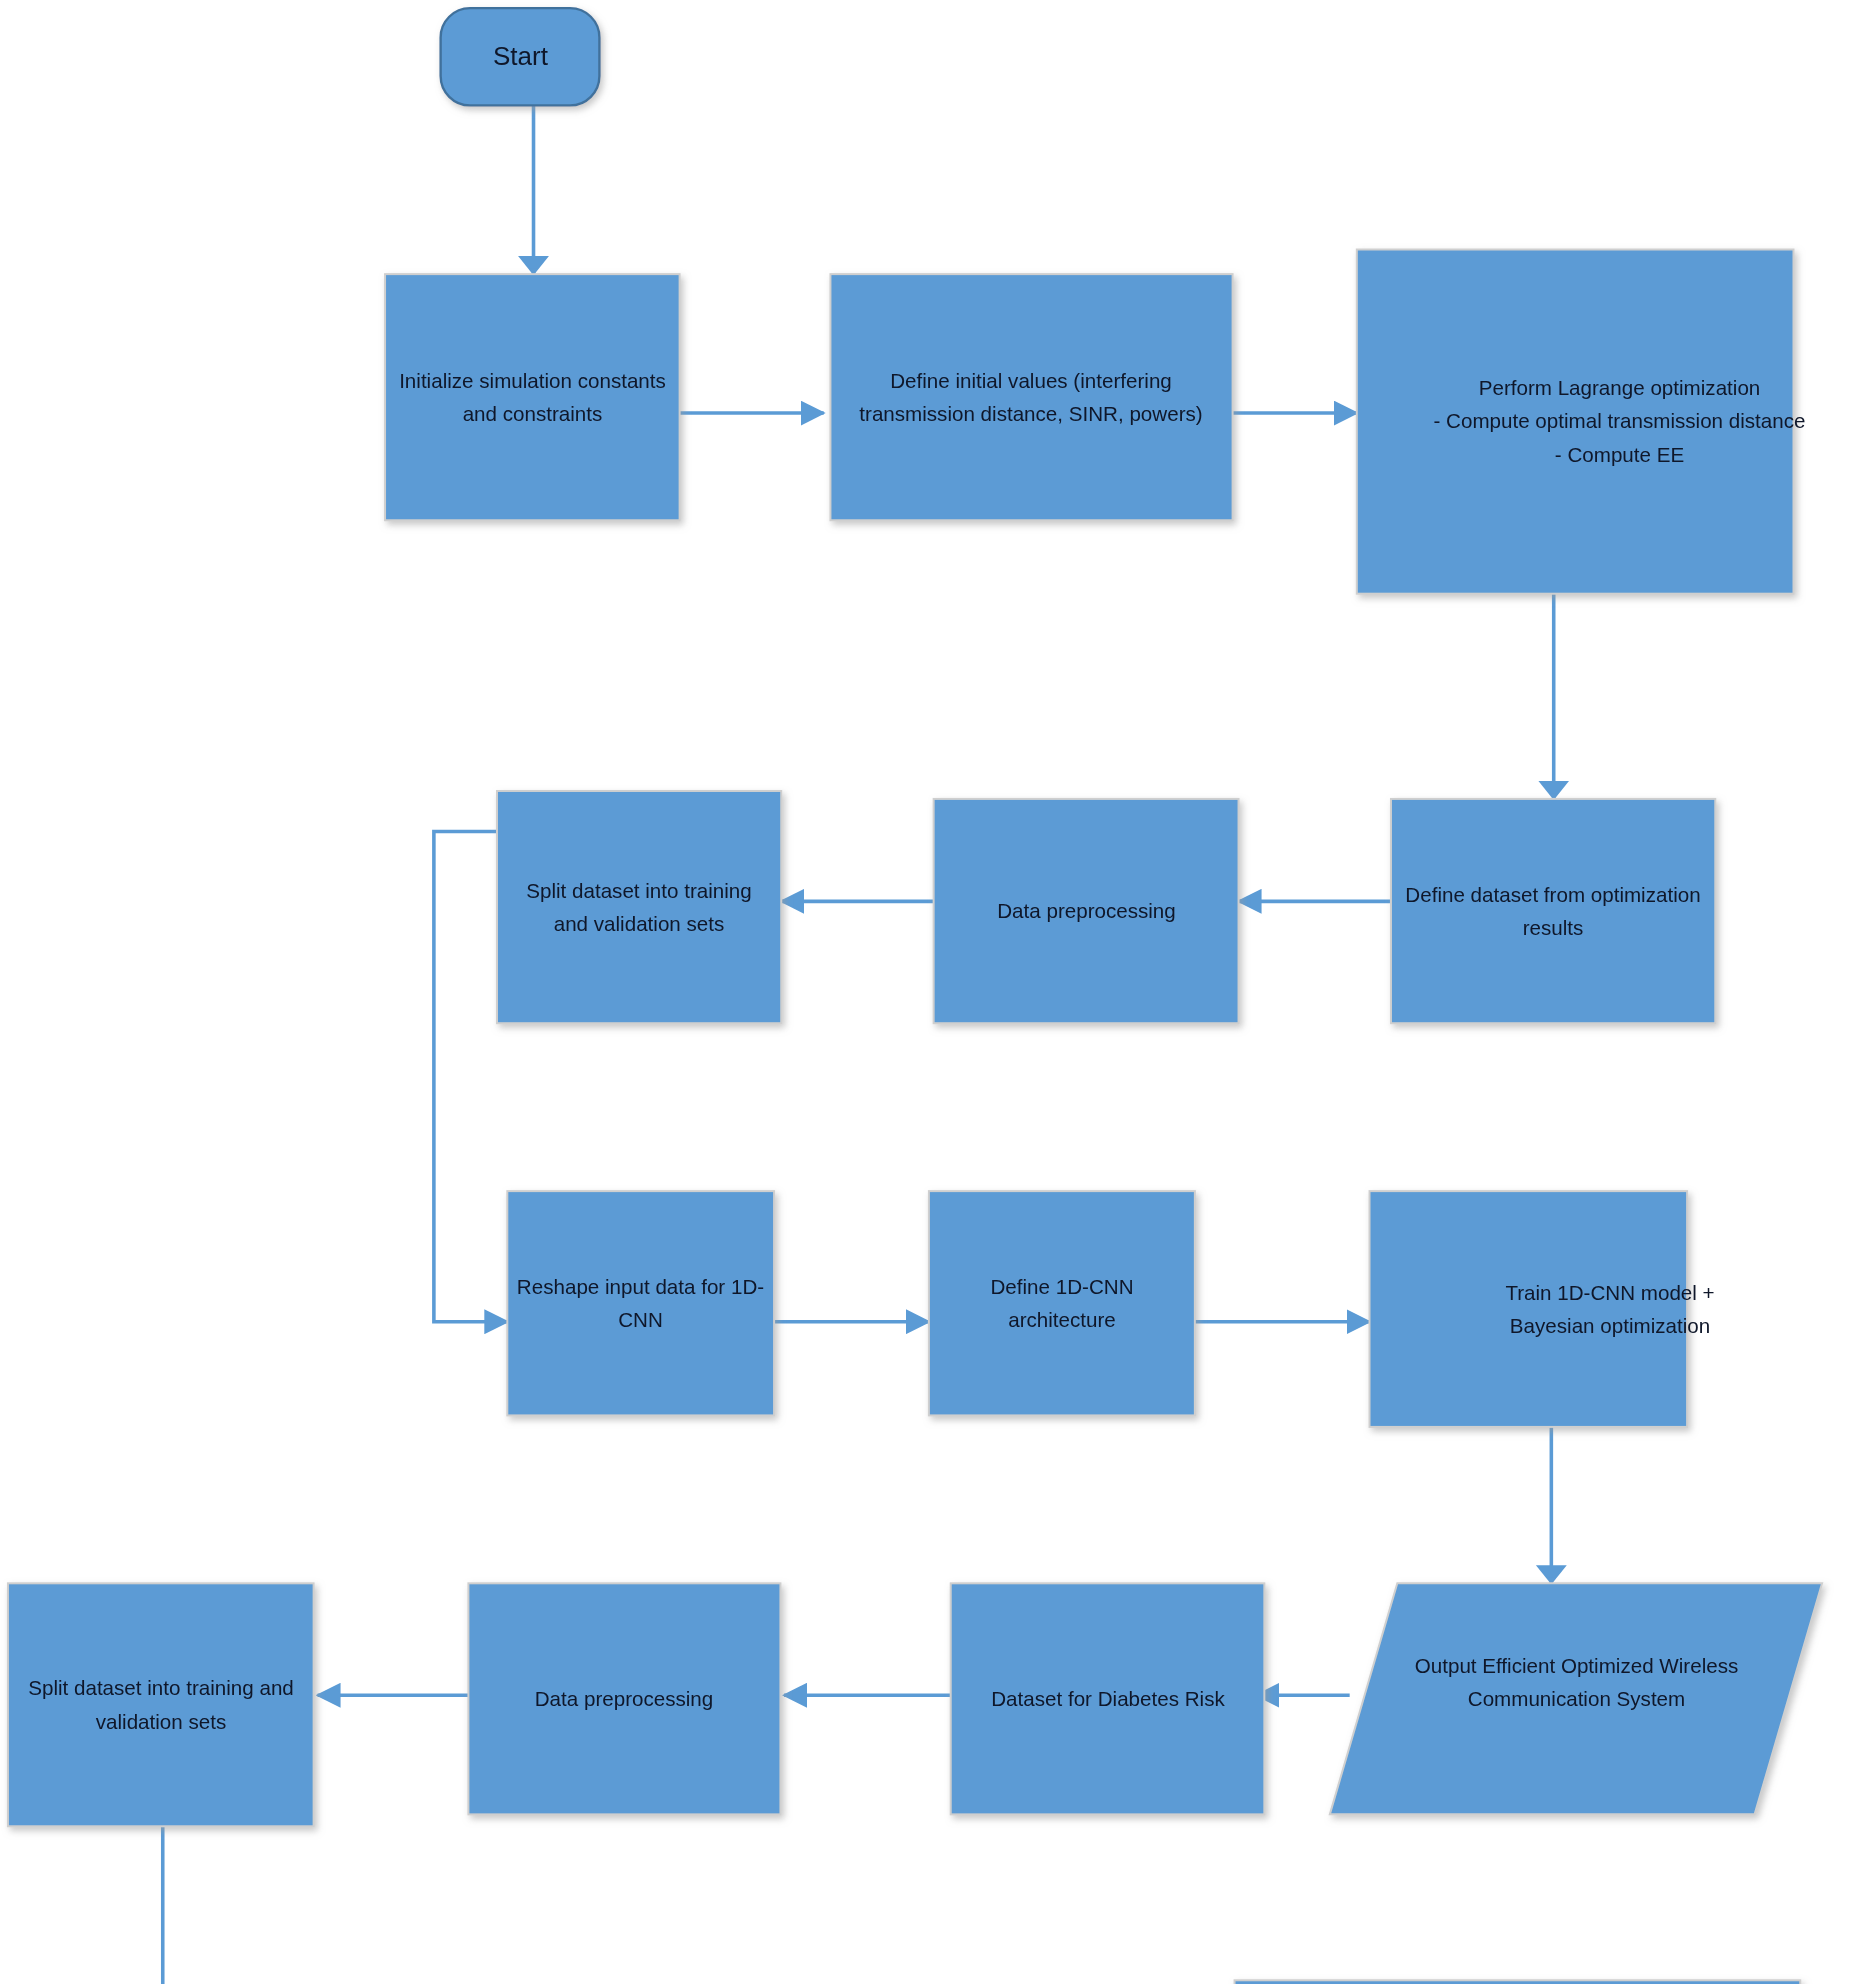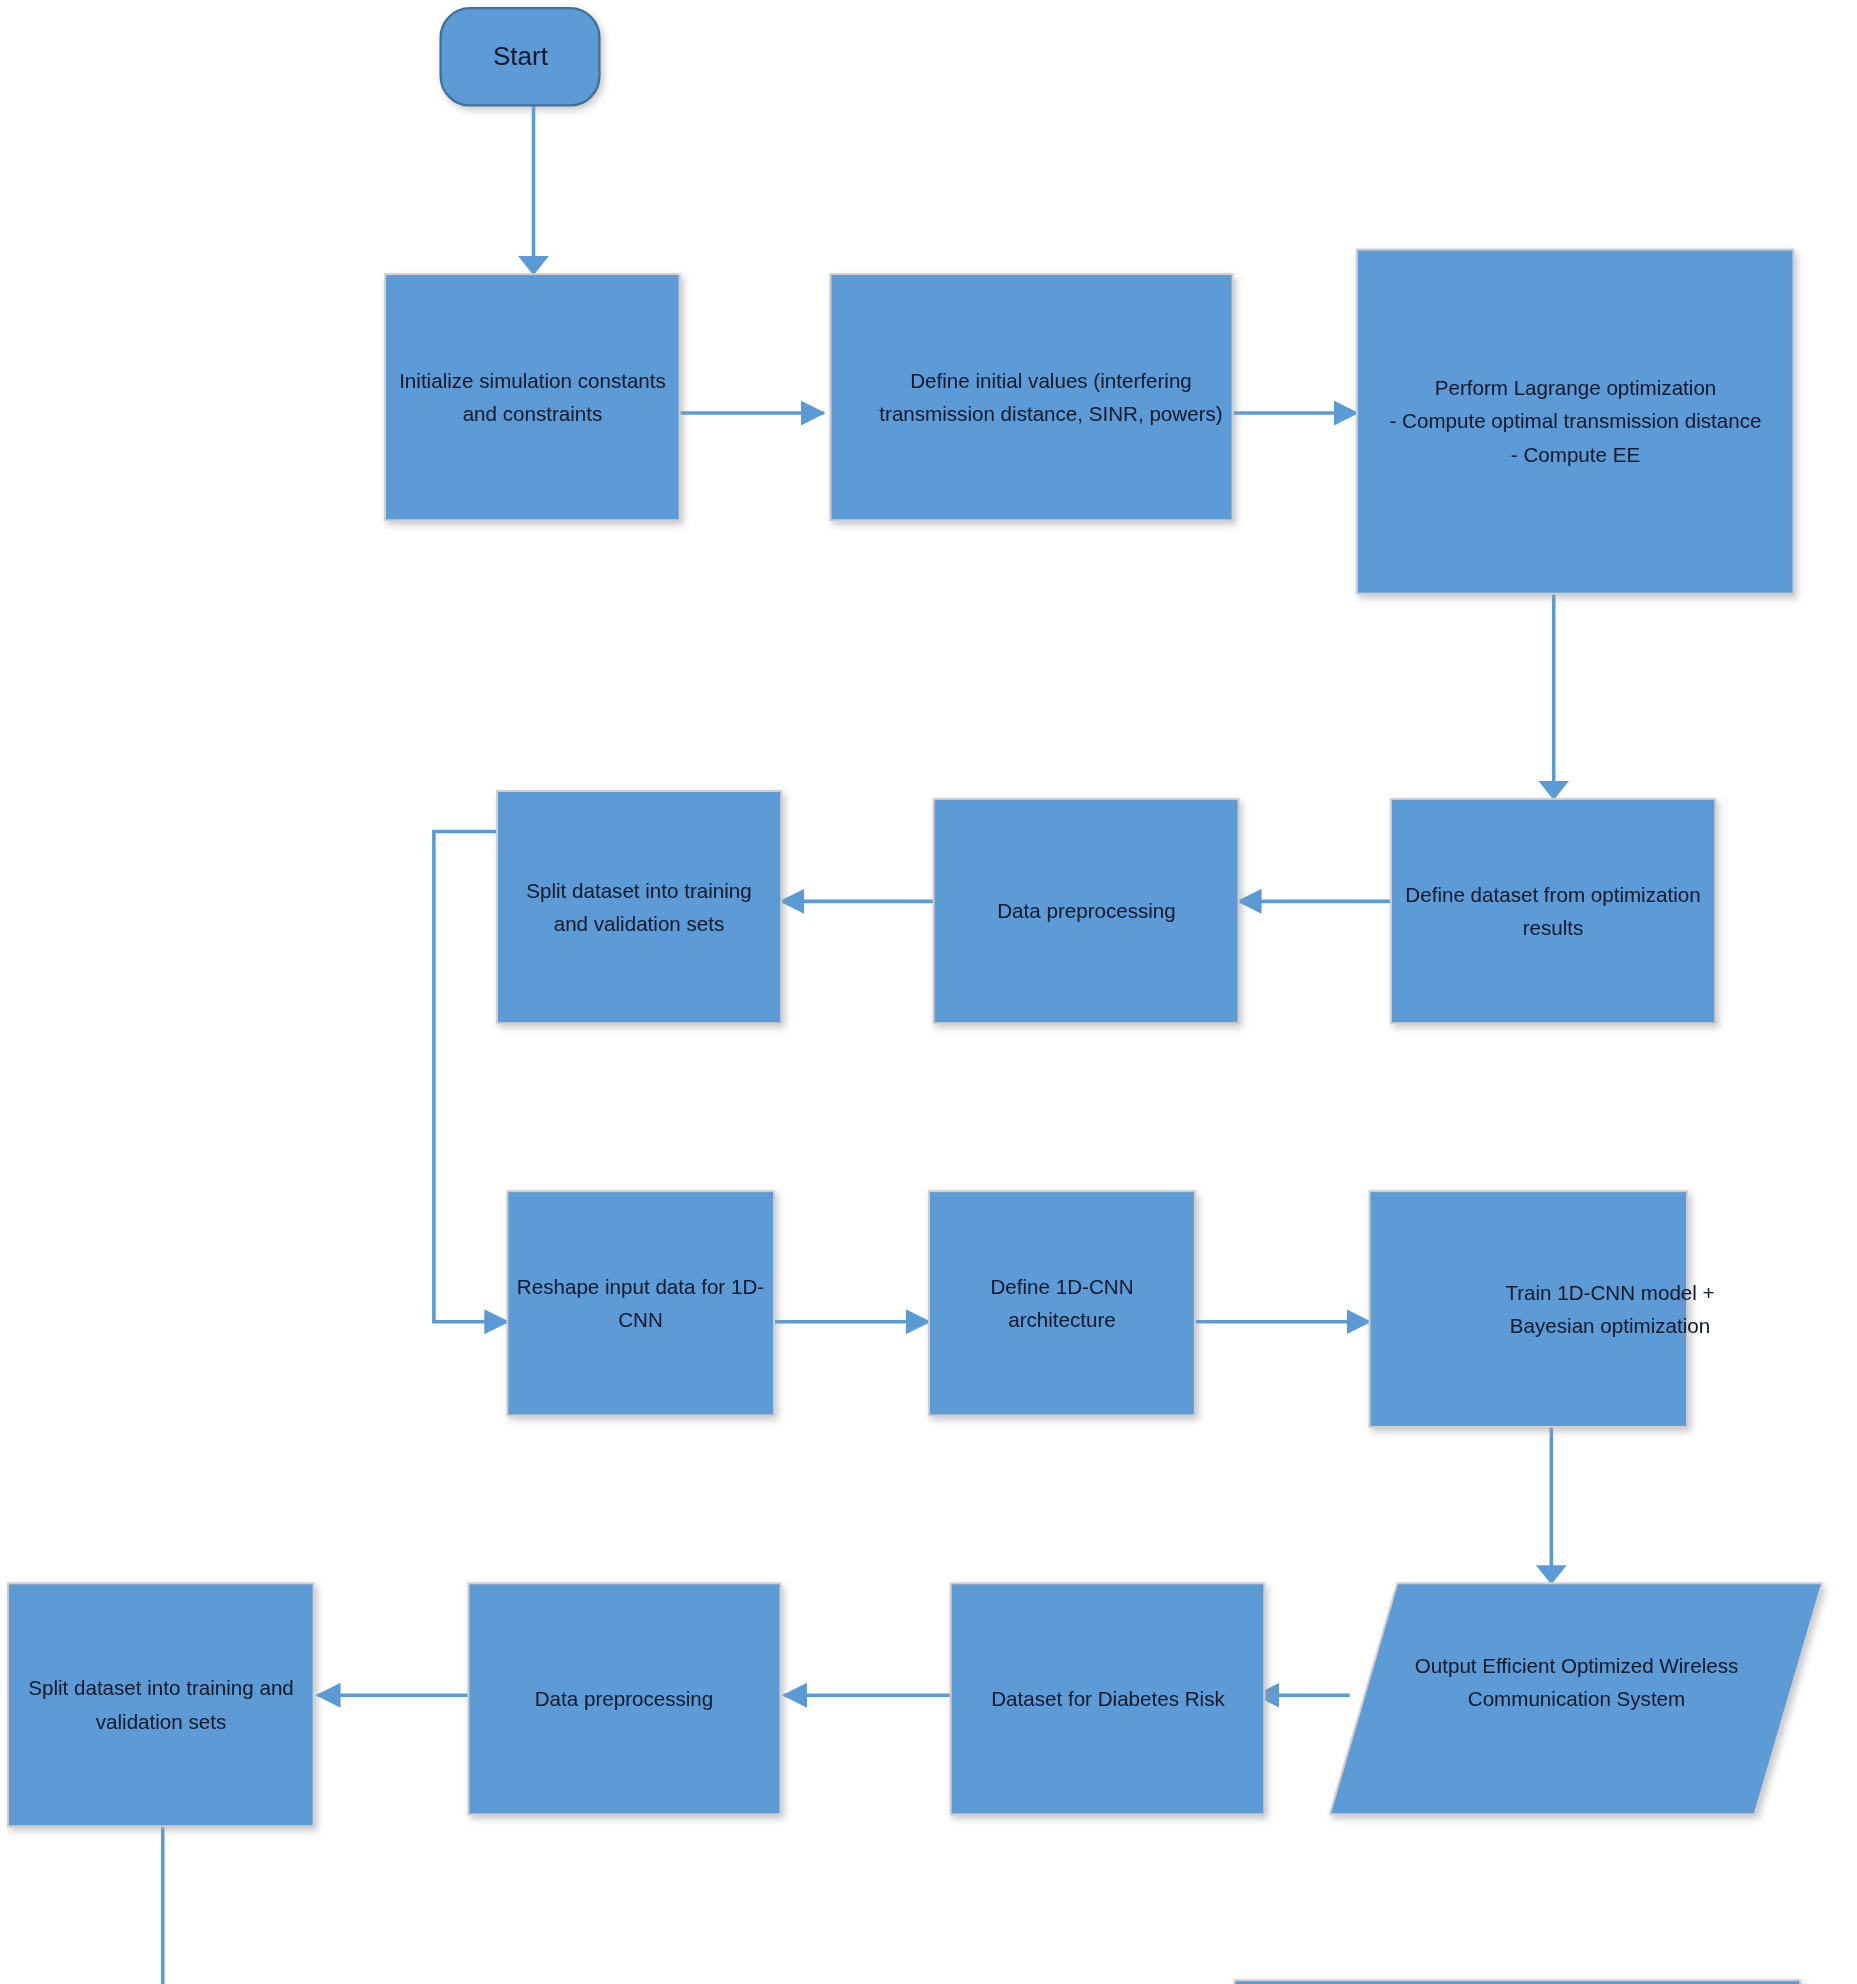--- a/index.html
+++ b/index.html
@@ -131,23 +131,23 @@
 
       <polygon points="3040,6555 3790,6555 3610,7180 2860,7180" fill="#5b9bd5" stroke="#cfcfcf" stroke-width="5" filter="url(#soft-shadow)"></polygon>
       <rect x="2110" y="6645" width="460" height="320" rx="96" ry="96" fill="#5b9bd5" stroke="#41719c" stroke-width="6" filter="url(#soft-shadow)"></rect>
     </g>
   </svg>
 
   <div class="node-text terminal-text" style="left:441px; top:8px; width:159px; height:97px;">Start</div>
 
   <div class="node-text" style="left:385px; top:274px; width:295px; height:246px; padding:0 3px; box-sizing:border-box;">Initialize simulation constants and constraints</div>
 
-  <div class="node-text" style="left:830px; top:274px; width:402px; height:246px; padding:0 10.3px; box-sizing:border-box;margin-left:20px;">Define initial values (interfering transmission distance, SINR, powers)</div>
+  <div class="node-text" style="left:830px; top:274px; width:402px; height:246px; padding:0 10.3px; box-sizing:border-box;">Define initial values (interfering transmission distance, SINR, powers)</div>
 
-  <div class="node-text" style="left:1357px; top:249px; width:437px; height:344px; padding:0 7.1px; box-sizing:border-box;">Perform Lagrange optimization
+  <div class="node-text" style="left:1401px; top:249px; width:437px; height:344px; padding:0 7.1px; box-sizing:border-box;">Perform Lagrange optimization
 - Compute optimal transmission distance
 - Compute EE</div>
 
   <div class="node-text" style="left:1391px; top:799px; width:324px; height:224px; padding:0 10.3px; box-sizing:border-box;">Define dataset from optimization results</div>
 
   <div class="node-text" style="left:934px; top:799px; width:305px; height:224px; padding:0 8.7px; box-sizing:border-box;">Data preprocessing</div>
 
   <div class="node-text" style="left:497px; top:791px; width:284px; height:232px; padding:0 9.5px; box-sizing:border-box;">Split dataset into training and validation sets</div>
 
   <div class="node-text" style="left:507px; top:1191px; width:267px; height:224px; padding:0 8.7px; box-sizing:border-box;">Reshape input data for 1D-CNN</div>

